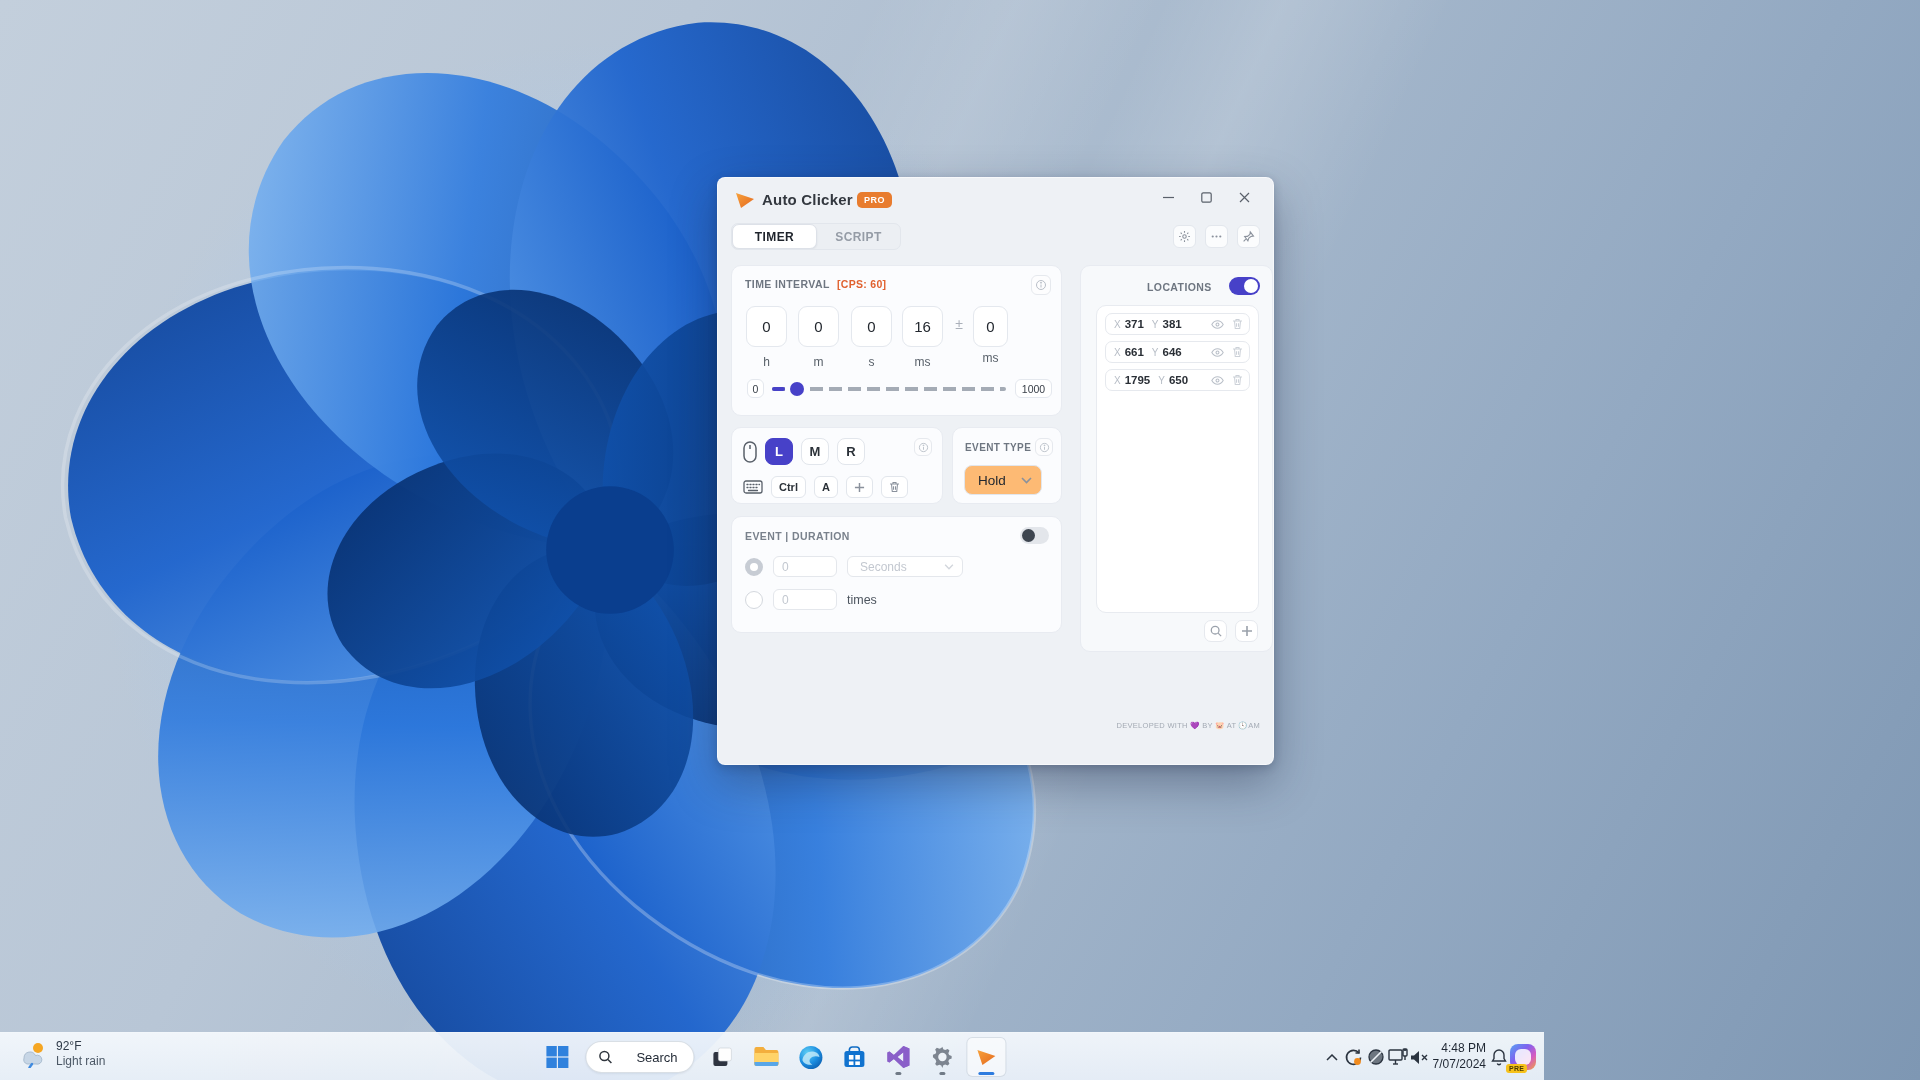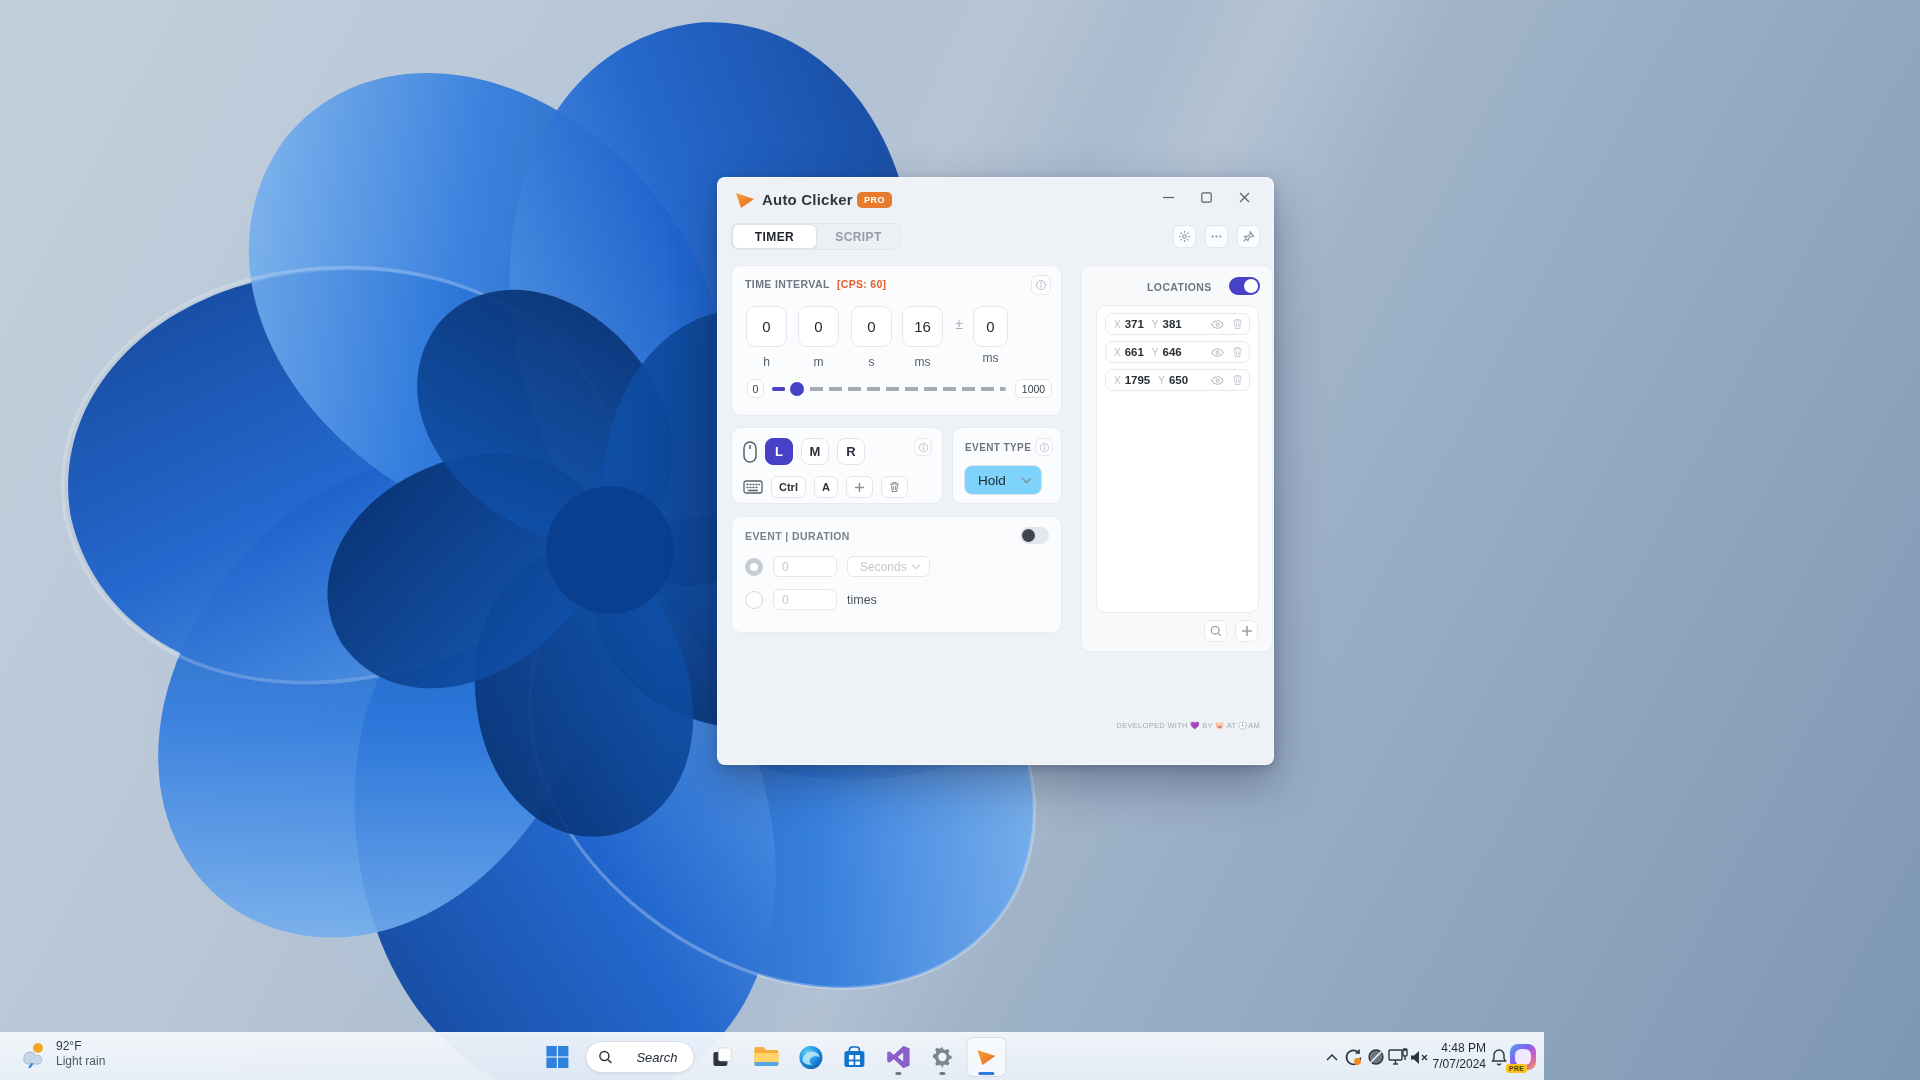--- a/index.html
+++ b/index.html
@@ -65,37 +65,37 @@
   .mbtn { width:28px; height:27px; font-size:13px; }
   .mbtn.active { background:#4741c8; border-color:#4741c8; color:#fff; }
   .kbtn { height:22px; font-size:11px; border-radius:6px; padding:0 7px; font-weight:600; }
   .icon-ghost { color:#59606a; display:flex; }
   .mouse-info { right:10px; top:10px; width:18px; height:18px; }
 
   
   .card-event { left:234px; top:249px; width:110px; height:77px; }
   .et-label { position:absolute; left:12px; top:14px; font-size:10px; }
   .et-info { right:8px; top:10px; width:18px; height:18px; }
-  .dropdown { position:absolute; left:11px; top:37px; width:78px; height:30px; background:#7dd3fc; border:1px solid #e2e6ec; border-radius:8px; display:flex; align-items:center; justify-content:space-between; padding:0 9px 0 13px; }
+  .dropdown { position:absolute; left:11px; top:37px; width:78px; height:30px; background:#fdba74; border:1px solid #e2e6ec; border-radius:8px; display:flex; align-items:center; justify-content:space-between; padding:0 9px 0 13px; }
   .dropdown .dd-val { font-size:13.5px; color:#23282f; }
   .chev { color:#8a919c; display:flex; }
 
   
   .card-repeat { left:13px; top:338px; width:331px; height:117px; }
   .rp-label { position:absolute; left:13px; top:13px; color:#79818c; }
   .toggle { border-radius:999px; position:relative; }
   .toggle .knob { position:absolute; border-radius:50%; top:2px; }
   .rp-toggle { position:absolute; right:12px; top:10px; width:29px; height:17px; background:#e3e6eb; }
   .rp-toggle .knob { left:2px; width:13px; height:13px; background:#3e4650; }
   .rp-row { position:absolute; left:13px; display:flex; align-items:center; gap:10px; }
   .radio { width:18px; height:18px; border-radius:50%; background:#fff; }
   .radio.sel { border:5px solid #c7ccd4; }
   .radio.unsel { border:1.5px solid #d4d8de; }
   .dis-input { width:64px; height:21px; background:#fff; border:1px solid #e4e7ec; border-radius:6px; font-size:12px; color:#c3c8d0; display:flex; align-items:center; padding-left:8px; }
-  .dis-select { width:83px; height:21px; background:#fff; border:1px solid #e4e7ec; border-radius:6px; font-size:12px; color:#c3c8d0; display:flex; align-items:center; justify-content:space-between; padding:0 8px 0 12px; }
+  .dis-select { width:116px; height:21px; background:#fff; border:1px solid #e4e7ec; border-radius:6px; font-size:12px; color:#c3c8d0; display:flex; align-items:center; justify-content:space-between; padding:0 8px 0 12px; }
   .dis-select .chev { color:#d2d6dc; }
   .times-label { font-size:12.5px; color:#4d555f; }
 
   
   .card-loc { left:362px; top:87px; width:193px; height:387px; background:#f7f9fb; }
   .loc-label { position:absolute; left:66px; top:15px; }
   .loc-toggle { position:absolute; right:12px; top:11px; width:31px; height:18px; background:#4741c8; }
   .loc-toggle .knob { right:2px; width:14px; height:14px; background:#fff; }
   .loc-listbox { position:absolute; left:15px; top:39px; width:163px; height:308px; background:#fff; border:1px solid #e8ebf0; border-radius:10px; padding:7px 8px; }
   .loc-row { height:22px; border:1px solid #e6e9ee; border-radius:7px; display:flex; align-items:center; padding:0 6px 0 8px; margin-bottom:6px; background:#fff; }
@@ -118,21 +118,21 @@
     border-top:1px solid rgba(255,255,255,.5); }
   .weather { position:absolute; left:10px; top:4px; display:flex; align-items:center; gap:8px; padding:2px 8px; border-radius:6px; }
   .weather-texts { display:flex; flex-direction:column; line-height:1.25; }
   .weather-temp { font-size:12px; color:#2e3a48; }
   .weather-cond { font-size:12px; color:#4c5866; }
   .tb-center { position:absolute; left:50%; top:0; transform:translateX(-50%); height:48px; display:flex; align-items:center; gap:4px; }
   .tb-btn { width:40px; height:40px; border-radius:6px; display:flex; align-items:center; justify-content:center; position:relative; }
   .tb-btn.active-app { background:rgba(255,255,255,.55); border:1px solid rgba(120,140,165,.25); }
   .run-dash { position:absolute; bottom:2px; left:50%; transform:translateX(-50%); width:6px; height:3px; border-radius:2px; background:#707a86; }
   .run-bar { position:absolute; bottom:1px; left:50%; transform:translateX(-50%); width:16px; height:3px; border-radius:2px; background:#2e7cdf; }
-  .search-pill { height:32px; background:#fff; border:1px solid rgba(130,148,170,.3); border-radius:16px; display:flex; align-items:center; gap:24px; padding:0 16px 0 12px; margin:0 4px; box-shadow:0 1px 2px rgba(50,65,90,.08);font-style:italic; }
+  .search-pill { height:32px; background:#fff; border:1px solid rgba(130,148,170,.3); border-radius:16px; display:flex; align-items:center; gap:24px; padding:0 16px 0 12px; margin:0 4px; box-shadow:0 1px 2px rgba(50,65,90,.08); }
   .search-pill span { font-size:13px; color:#1f2733; }
   .tray { position:absolute; right:8px; top:0; height:48px; display:flex; align-items:center; color:#2b3440; }
   .tray-icon { display:flex; align-items:center; justify-content:center; width:22px; height:24px; }
   .clock { text-align:right; font-size:12px; color:#1f2733; line-height:1.3; margin:0 2px; }
   .copilot { position:relative; width:26px; height:26px; border-radius:8px;
     background:linear-gradient(135deg,#57a2f2 0%,#7e62ef 38%,#d45ac2 68%,#f0a43e 100%); }
   .copilot-inner { position:absolute; inset:5px; border-radius:6px; background:rgba(255,255,255,.85); }
   .pre-badge { position:absolute; left:-4px; bottom:-3px; background:#f6c21b; color:#4c3a00; font-size:7px; font-weight:bold; padding:1px 3px; border-radius:3px; letter-spacing:.3px; }
 
   svg { display:block; }

